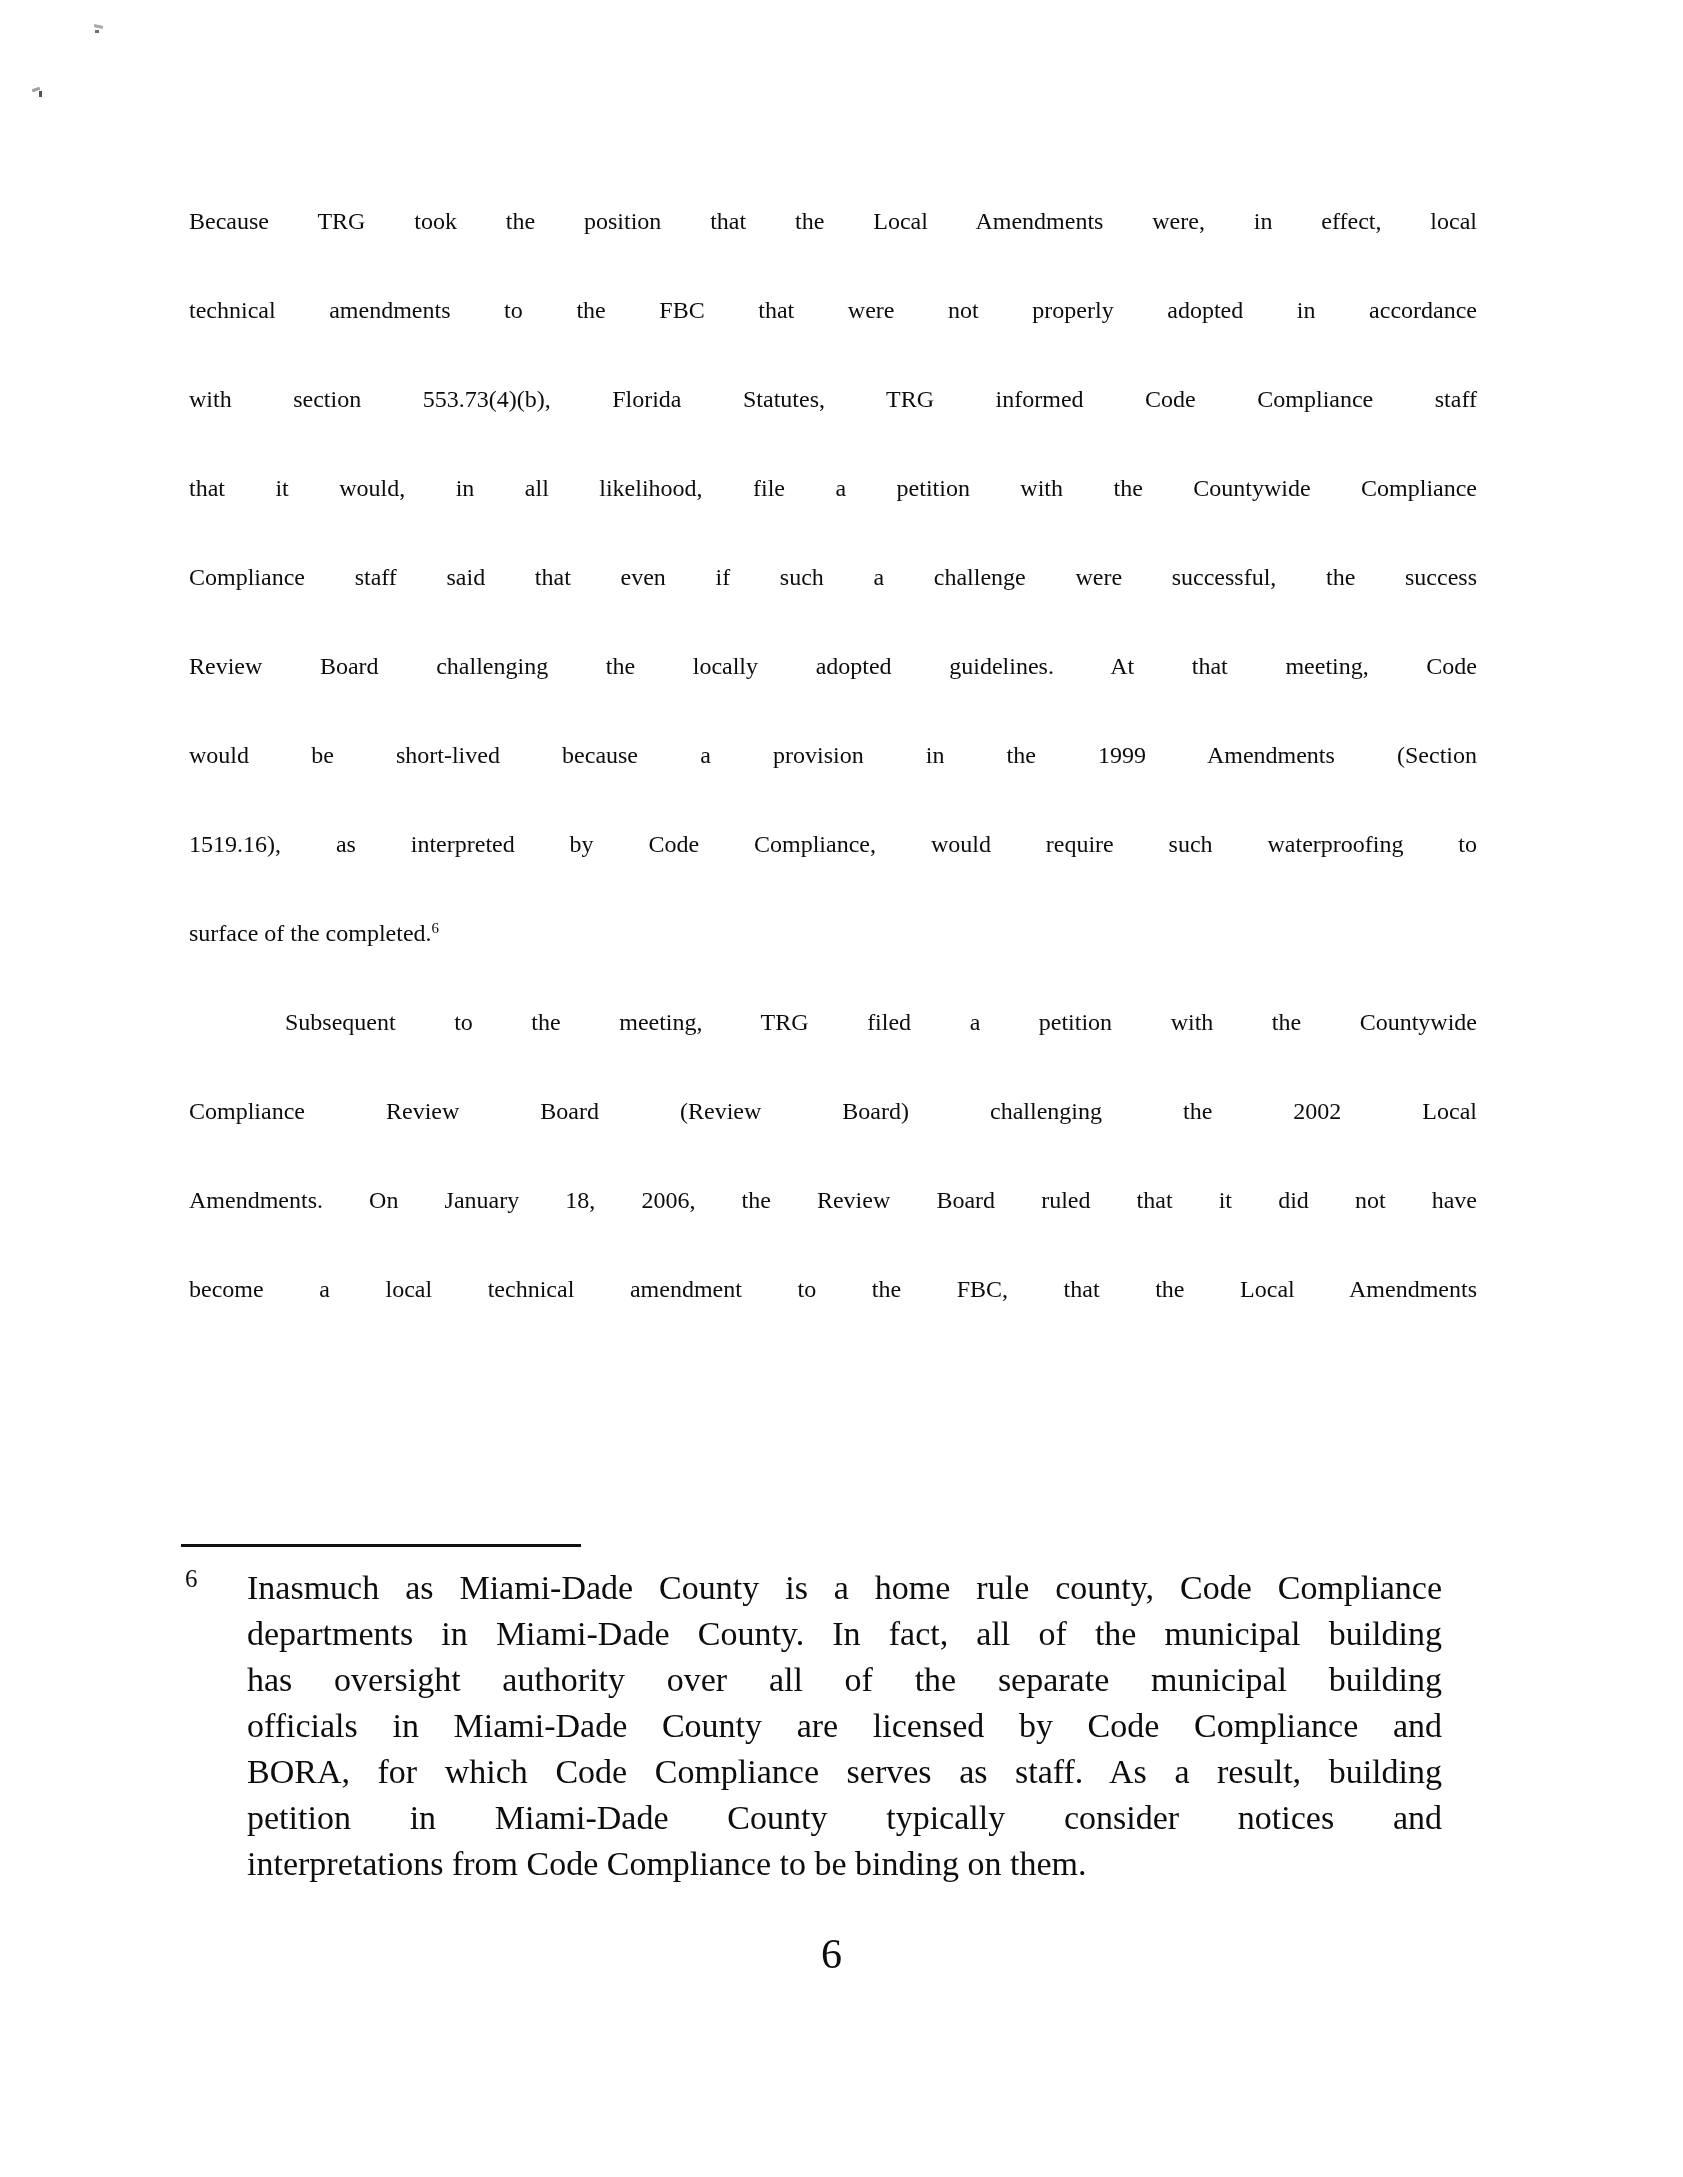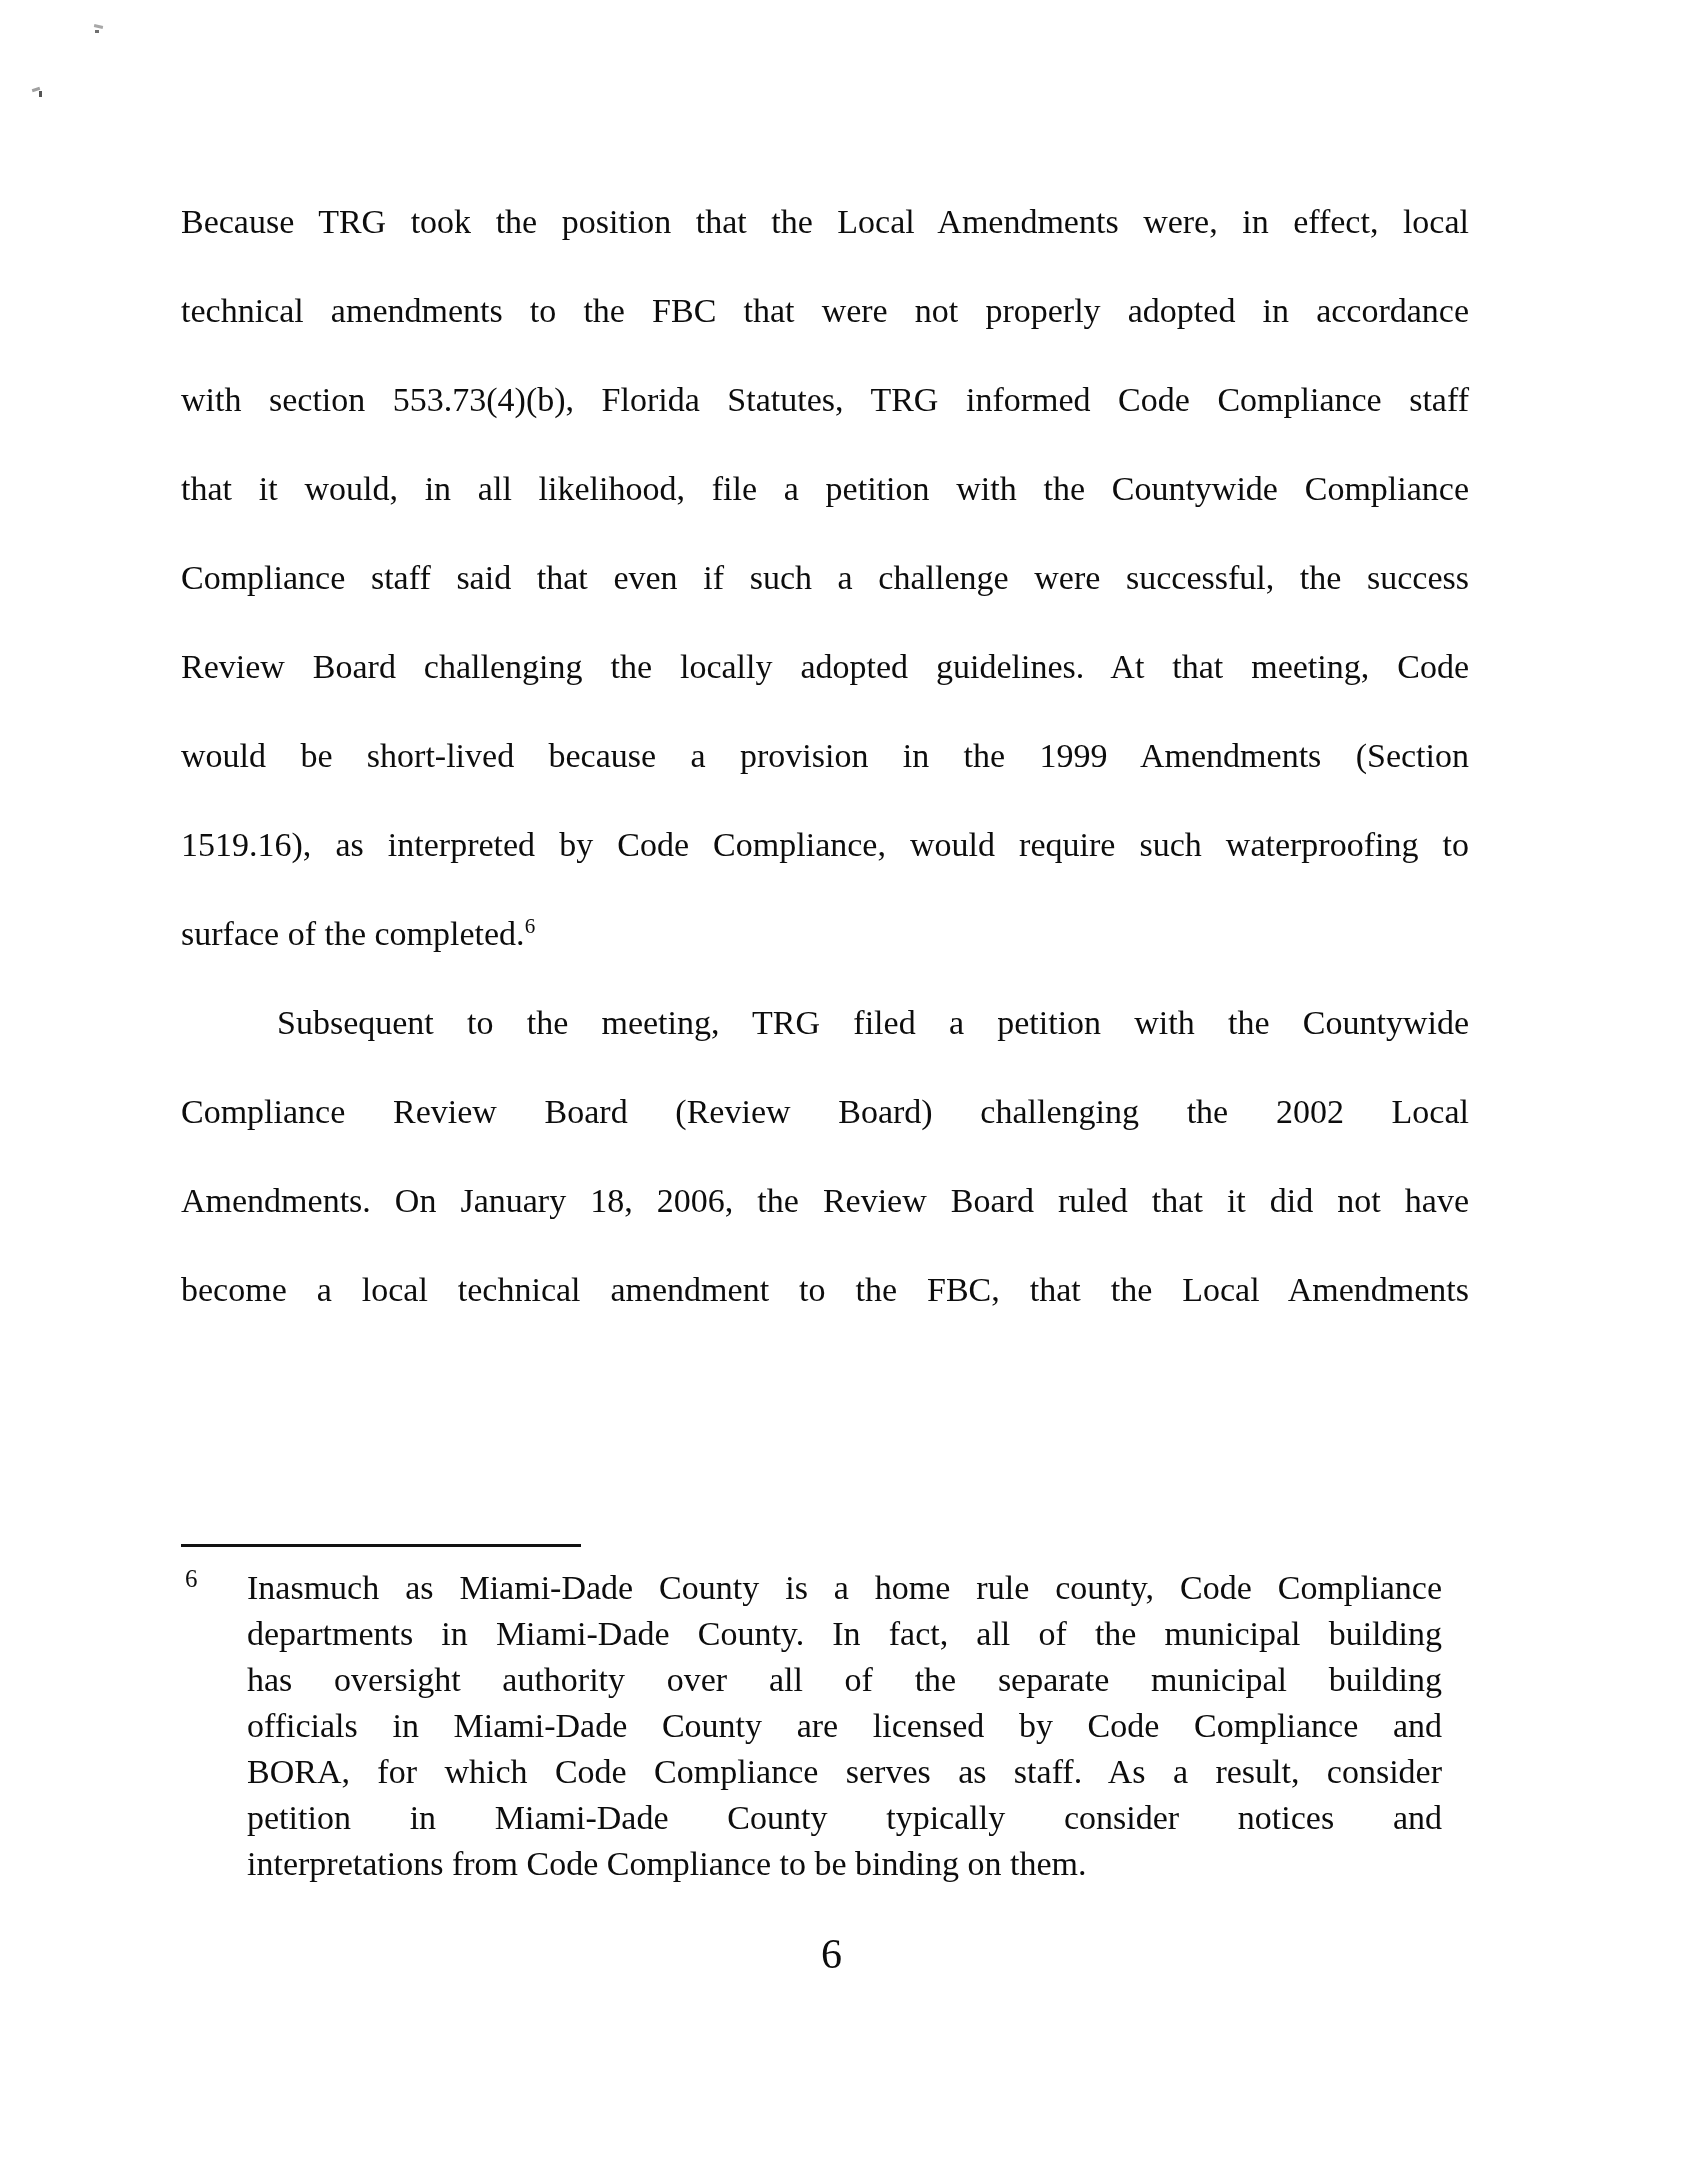--- a/index.html
+++ b/index.html
@@ -12,24 +12,24 @@
     width: 1683px;
     height: 2177px;
     background: #ffffff;
     font-family: "Liberation Serif", "DejaVu Serif", serif;
     color: #0d0d0d;
     overflow: hidden;
   }
   
   .body-text {
     position: absolute;
-    left: 181px;
+    left: 189px;
     top: 177px;
     width: 1288px;
-    font-size: 34px;
+    font-size: 24px;
   }
   .body-text .line {
     line-height: 89px;
     height: 89px;
   }
   .line.j {
     text-align: justify;
     -moz-text-align-last: justify;
     text-align-last: justify;
   }
@@ -144,21 +144,21 @@
 
   <div class="footnote-rule"></div>
 
   <div class="footnote">
     <span class="footnote-marker">6</span>
     <div class="footnote-lines" id="footnote-lines">
         <div class="line j">Inasmuch as Miami-Dade County is a home rule county, Code Compliance</div>
         <div class="line j">departments in Miami-Dade County.  In fact, all of the municipal building</div>
         <div class="line j">has oversight authority over all of the separate municipal building</div>
         <div class="line j">officials in Miami-Dade County are licensed by Code Compliance and</div>
-        <div class="line j">BORA, for which Code Compliance serves as staff. As a result, consider</div>
+        <div class="line j">BORA, for which Code Compliance serves as staff. As a result, building</div>
         <div class="line j">petition in Miami-Dade County typically consider notices and</div>
         <div class="line">interpretations from Code Compliance to be binding on them.</div>
       </div>
   </div>
 
   <div class="page-number">6</div>
 
 </div>
 
 

